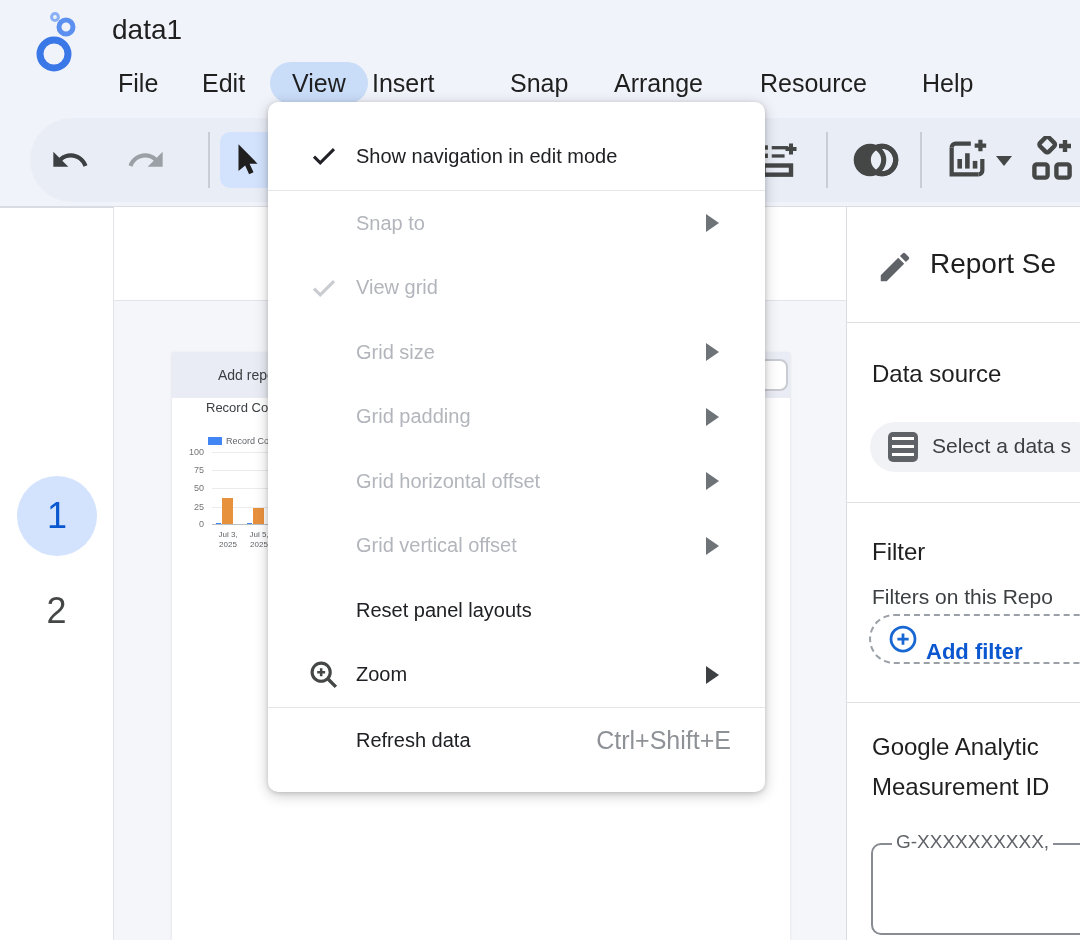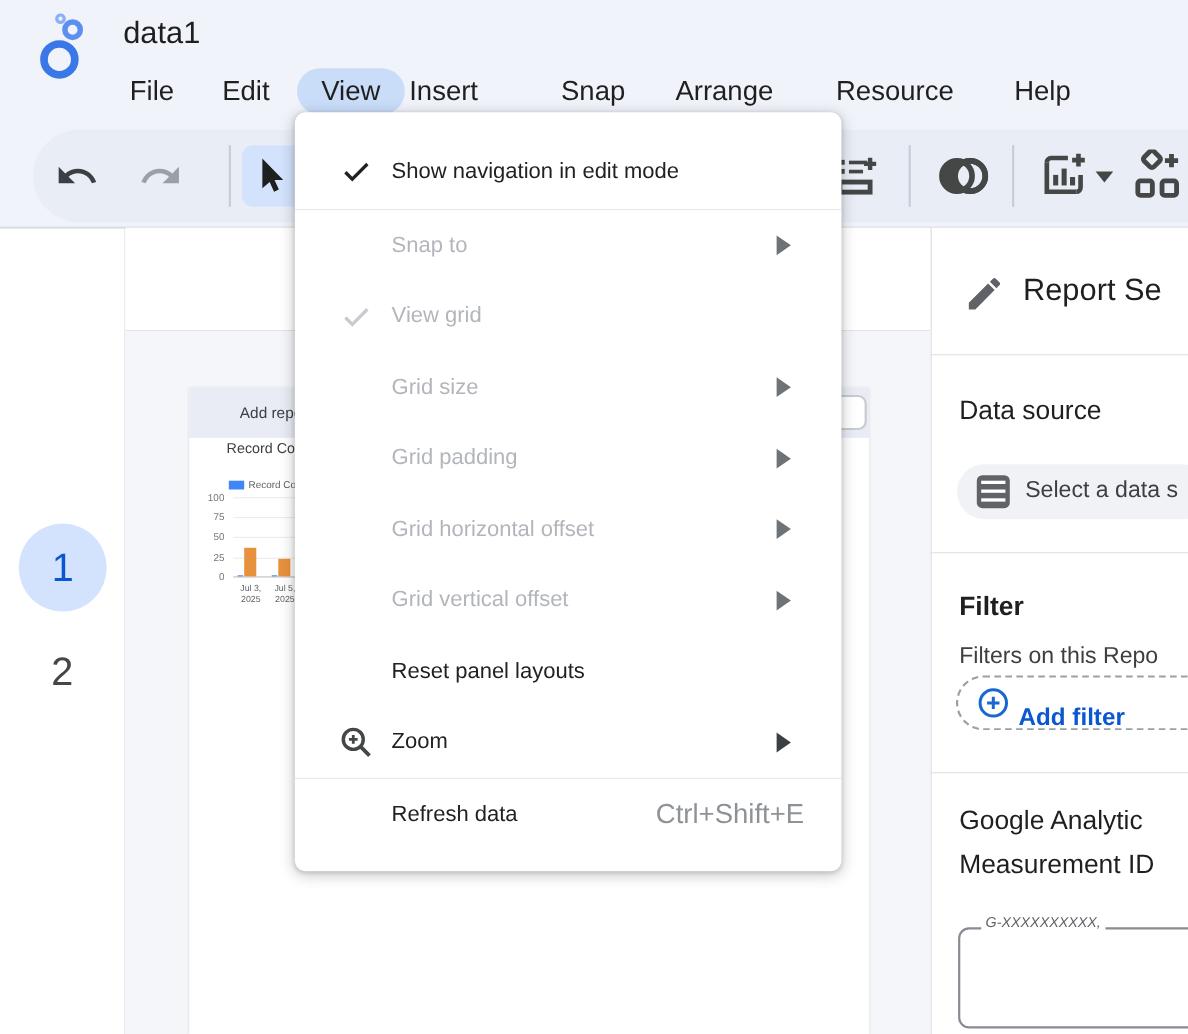--- a/index.html
+++ b/index.html
@@ -82,21 +82,21 @@
   .rp-pencil { position:absolute; left:876px; top:248px; }
   .rp-h { position:absolute; left:872px; font-size:24px; color:#1f1f1f; white-space:nowrap; }
   .ds-pill { position:absolute; left:870px; top:422px; width:230px; height:50px; background:#f0f2f5; border-radius:25px; }
   .ds-icon { position:absolute; left:888px; top:432px; width:30px; height:30px; background:#5f6368; border-radius:5px; }
   .ds-icon i { position:absolute; left:4px; width:22px; height:3px; background:#fff; }
   .ds-label { position:absolute; left:932px; top:434px; font-size:21px; color:#3c4043; white-space:nowrap; }
   .rp-sub { position:absolute; left:872px; top:585px; font-size:21px; color:#3c4043; white-space:nowrap; }
   .addfilter { position:absolute; left:869px; top:614px; width:240px; height:50px; border:2px dashed #9aa0a6; border-radius:25px; }
   .addfilter-label { position:absolute; left:926px; top:626px; font-size:22px; color:#0b57d0; font-weight:bold; white-space:nowrap;margin-top:13px; }
   .ga-input { position:absolute; left:871px; top:843px; width:240px; height:92px; border:2px solid #888c92; border-radius:10px; background:#fff; }
-  .ga-label { position:absolute; left:892px; top:831px; font-size:13px; color:#5f6368; background:#fff; padding:0 4px; white-space:nowrap;font-style:italic; }
+  .ga-label { position:absolute; left:892px; top:831px; font-size:19px; color:#5f6368; background:#fff; padding:0 4px; white-space:nowrap; }
 
   svg { display:block; }
 </style>
 </head>
 <body>
 
 <div id="screen">
 
   <div class="header">
     <svg class="logo" viewBox="0 0 50 62">
@@ -241,21 +241,21 @@
   <div class="rp-h" style="top:360px;">Data source</div>
   <div class="ds-pill"></div>
   <div class="ds-icon">
     <i style="top:5px;"></i>
       <i style="top:13px;"></i>
       <i style="top:21px;"></i>
   </div>
   <div class="ds-label">Select a data s</div>
   <div class="rp-divider" style="top:502px;"></div>
 
-  <div class="rp-h" style="top:538px;font-weight:bold;">Filter</div>
+  <div class="rp-h" style="top:538px;">Filter</div>
   <div class="rp-sub">Filters on this Repo</div>
   <div class="addfilter"></div>
   <svg style="position:absolute; left:888px; top:624px;" width="30" height="30" viewBox="0 0 24 24">
     <circle cx="12" cy="12" r="9.6" fill="none" stroke="#1967d2" stroke-width="2.2"></circle>
     <path d="M12 7.5v9M7.5 12h9" stroke="#1967d2" stroke-width="2.2"></path>
   </svg>
   <div class="addfilter-label">Add filter</div>
   <div class="rp-divider" style="top:702px;"></div>
 
   <div class="rp-h" style="top:733px;">Google Analytic</div>

